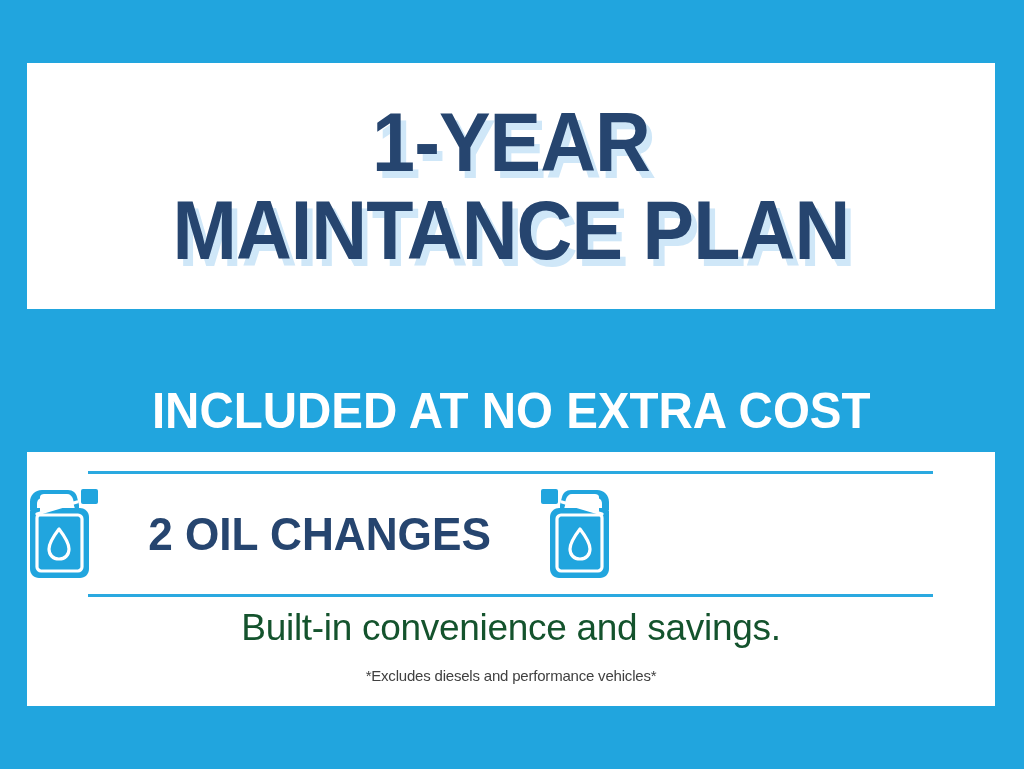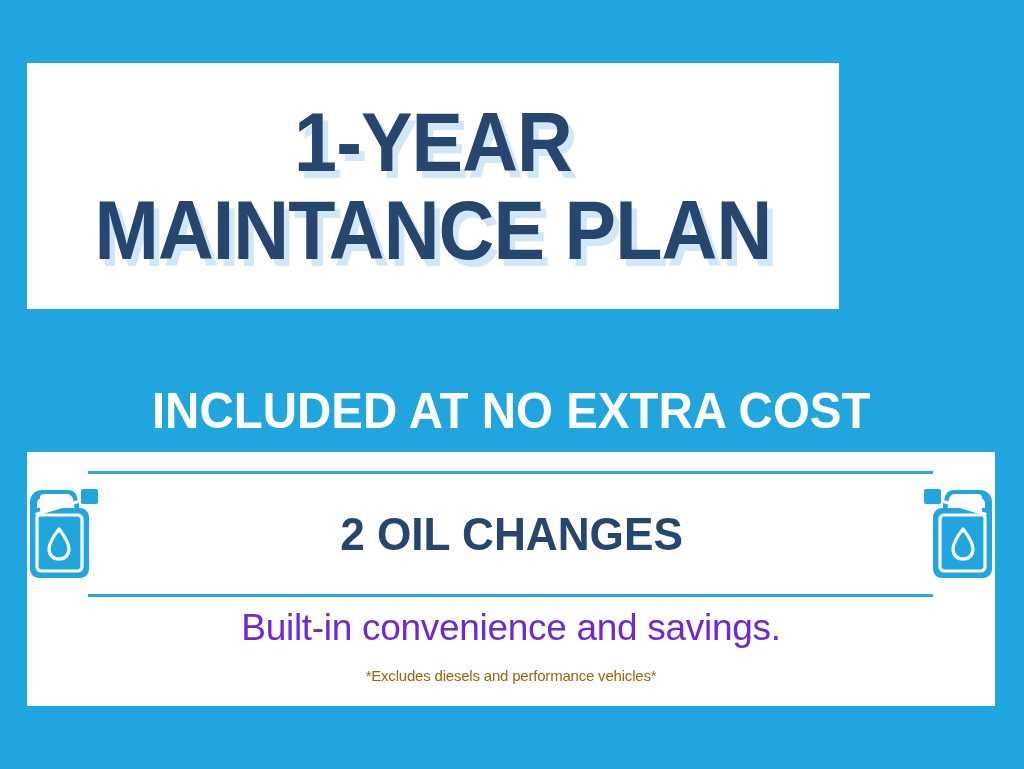--- a/index.html
+++ b/index.html
@@ -16,21 +16,21 @@
     overflow: hidden;
     font-family: "Liberation Sans", "DejaVu Sans", sans-serif;
     -webkit-font-smoothing: antialiased;
   }
 
   
   .card-top {
     position: absolute;
     left: 27px;
     top: 63px;
-    width: 812px;
+    width: 968px;
     height: 246px;
     background: #ffffff;
     display: flex;
     flex-direction: column;
     align-items: center;
     justify-content: center;
   }
 
   .headline {
     color: #26456f;
@@ -97,21 +97,21 @@
   .rule-bottom { top: 142px; }
 
   .offer-row {
     position: absolute;
     left: 0;
     top: 26px;
     width: 100%;
     height: 112px;
     display: flex;
     align-items: center;
-    justify-content: space-between;
+    justify-content: flex-start;
     gap: 42px;
   }
 
   .jug {
     display: block;
     width: 72px;
     height: 92px;
     flex: none;
   }
 
@@ -125,34 +125,34 @@
     white-space: nowrap;
     transform: scaleX(0.96);
   }
 
   .tagline {
     position: absolute;
     left: 0;
     top: 155px;
     width: 100%;
     text-align: center;
-    color: #6d28d9;
+    color: #14532d;
     font-size: 37px;
     font-weight: 400;
     letter-spacing: -0.3px;
     white-space: nowrap;
   }
 
   .fineprint {
     position: absolute;
     left: 0;
     top: 215px;
     width: 100%;
     text-align: center;
-    color: #a16207;
+    color: #404040;
     font-size: 15px;
     font-weight: 400;
     letter-spacing: -0.2px;
     white-space: nowrap;
   }
 </style>
 </head>
 <body>
 
 <div id="poster">

